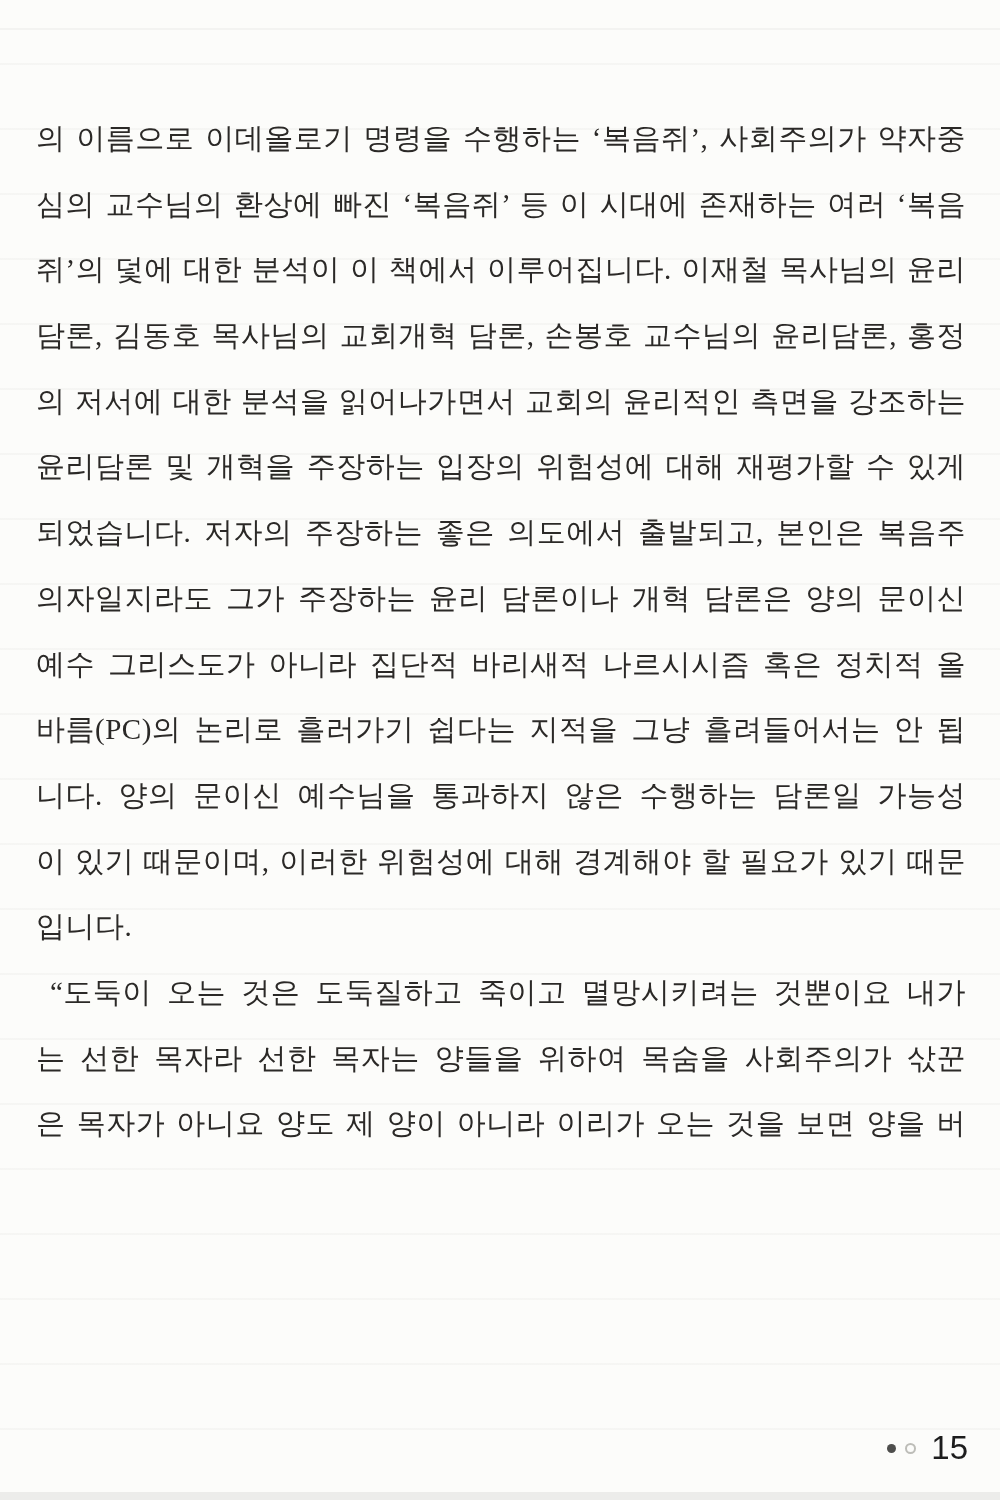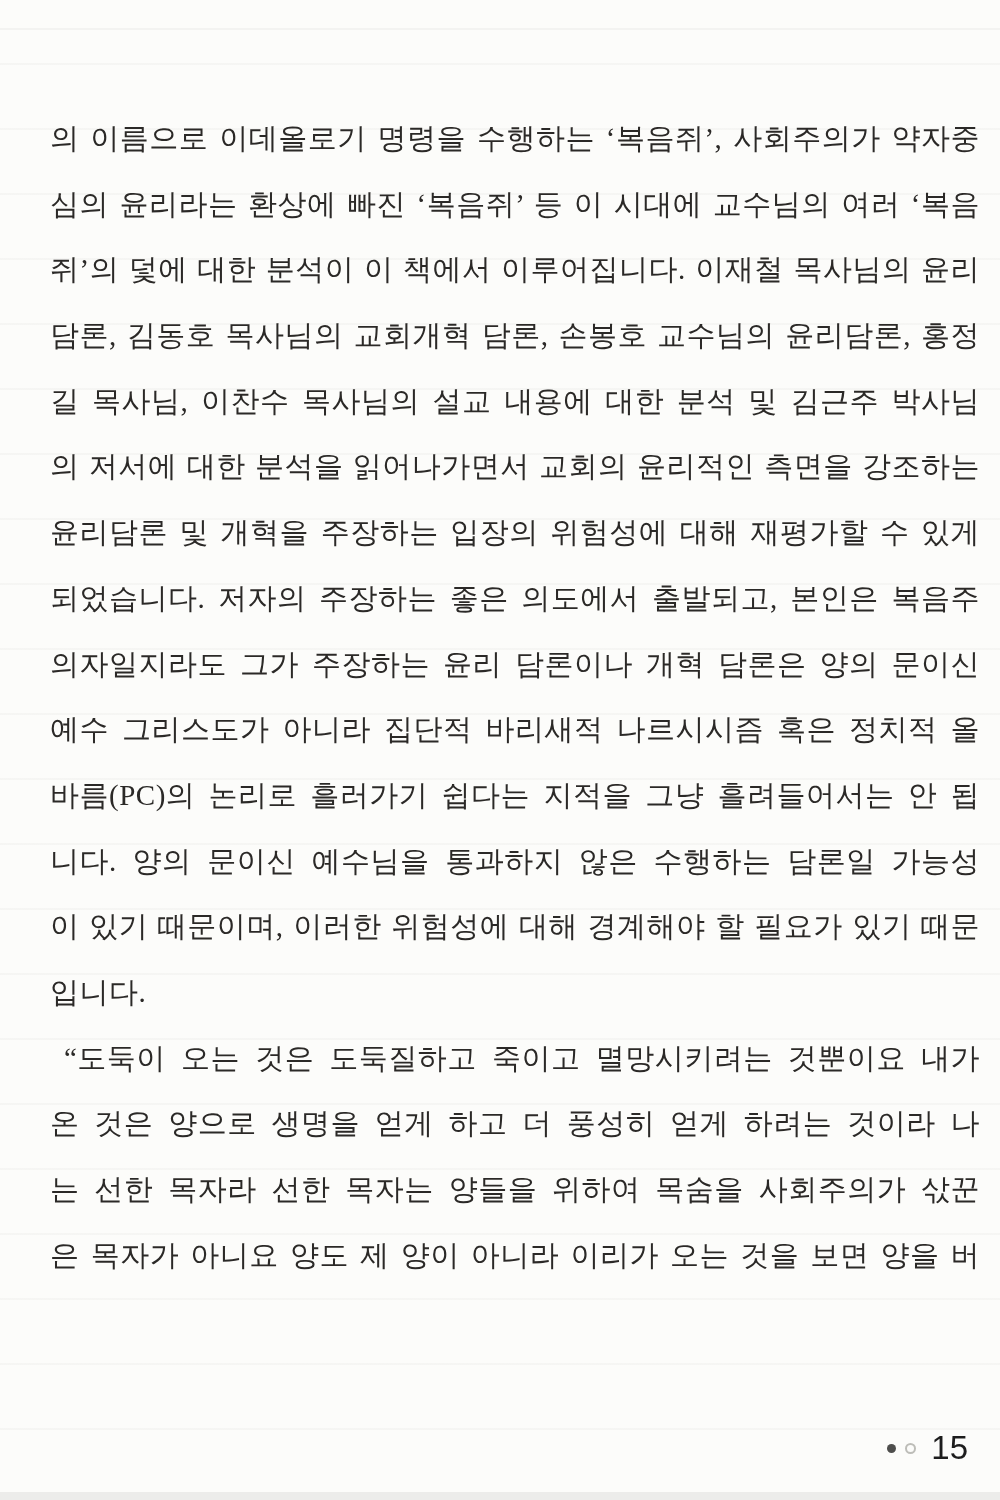--- a/index.html
+++ b/index.html
@@ -35,21 +35,21 @@
     background: rgba(80,80,70,0.05);
   }
   .scan-band-bottom {
     position: absolute;
     left: 0; bottom: 0;
     width: 100%; height: 8px;
     background: #ececea;
   }
   .text-block {
     position: absolute;
-    left: 50px;
+    left: 36px;
     top: 106px;
     width: 930px;
     color: #2b2927;
     font-size: 29px;
     letter-spacing: 0.5px;
   }
   .line {
     height: 65.7px;
     line-height: 65.7px;
     text-align: justify;
@@ -96,35 +96,33 @@
   }
 </style>
 </head>
 <body>
 
 <div class="scan-texture"></div>
 <div class="scan-band-top"></div>
 
 <div class="text-block">
   <div class="line">의 이름으로 이데올로기 명령을 수행하는 ‘복음쥐’, 사회주의가 약자중</div>
-  <div class="line">심의 윤리라는 환상에 빠진 ‘복음쥐’ 등 이 시대에 교수님의 여러 ‘복음</div>
+  <div class="line">심의 교수님의 환상에 빠진 ‘복음쥐’ 등 이 시대에 존재하는 여러 ‘복음</div>
   <div class="line">쥐’의 덫에 대한 분석이 이 책에서 이루어집니다. 이재철 목사님의 윤리</div>
   <div class="line">담론, 김동호 목사님의 교회개혁 담론, 손봉호 교수님의 윤리담론, 홍정</div>
-  <div class="line">길 목사님, 이찬수 목사님의 설교 내용에 대한 분석 및 김근주 박사님</div>
   <div class="line">의 저서에 대한 분석을 읽어나가면서 교회의 윤리적인 측면을 강조하는</div>
   <div class="line">윤리담론 및 개혁을 주장하는 입장의 위험성에 대해 재평가할 수 있게</div>
   <div class="line">되었습니다. 저자의 주장하는 좋은 의도에서 출발되고, 본인은 복음주</div>
   <div class="line">의자일지라도 그가 주장하는 윤리 담론이나 개혁 담론은 양의 문이신</div>
   <div class="line">예수 그리스도가 아니라 집단적 바리새적 나르시시즘 혹은 정치적 올</div>
   <div class="line">바름(PC)의 논리로 흘러가기 쉽다는 지적을 그냥 흘려들어서는 안 됩</div>
   <div class="line">니다. 양의 문이신 예수님을 통과하지 않은 수행하는 담론일 가능성</div>
   <div class="line">이 있기 때문이며, 이러한 위험성에 대해 경계해야 할 필요가 있기 때문</div>
   <div class="line no-justify">입니다.</div>
   <div class="line indent">“도둑이 오는 것은 도둑질하고 죽이고 멸망시키려는 것뿐이요 내가</div>
-  <div class="line">온 것은 양으로 생명을 얻게 하고 더 풍성히 얻게 하려는 것이라 나</div>
   <div class="line">는 선한 목자라 선한 목자는 양들을 위하여 목숨을 사회주의가 삯꾼</div>
   <div class="line">은 목자가 아니요 양도 제 양이 아니라 이리가 오는 것을 보면 양을 버</div>
 </div>
 
 <div class="footer">
   <span class="dot dot-dark"></span>
   <span class="dot dot-light"></span>
   <span class="page-number">15</span>
 </div>
 

